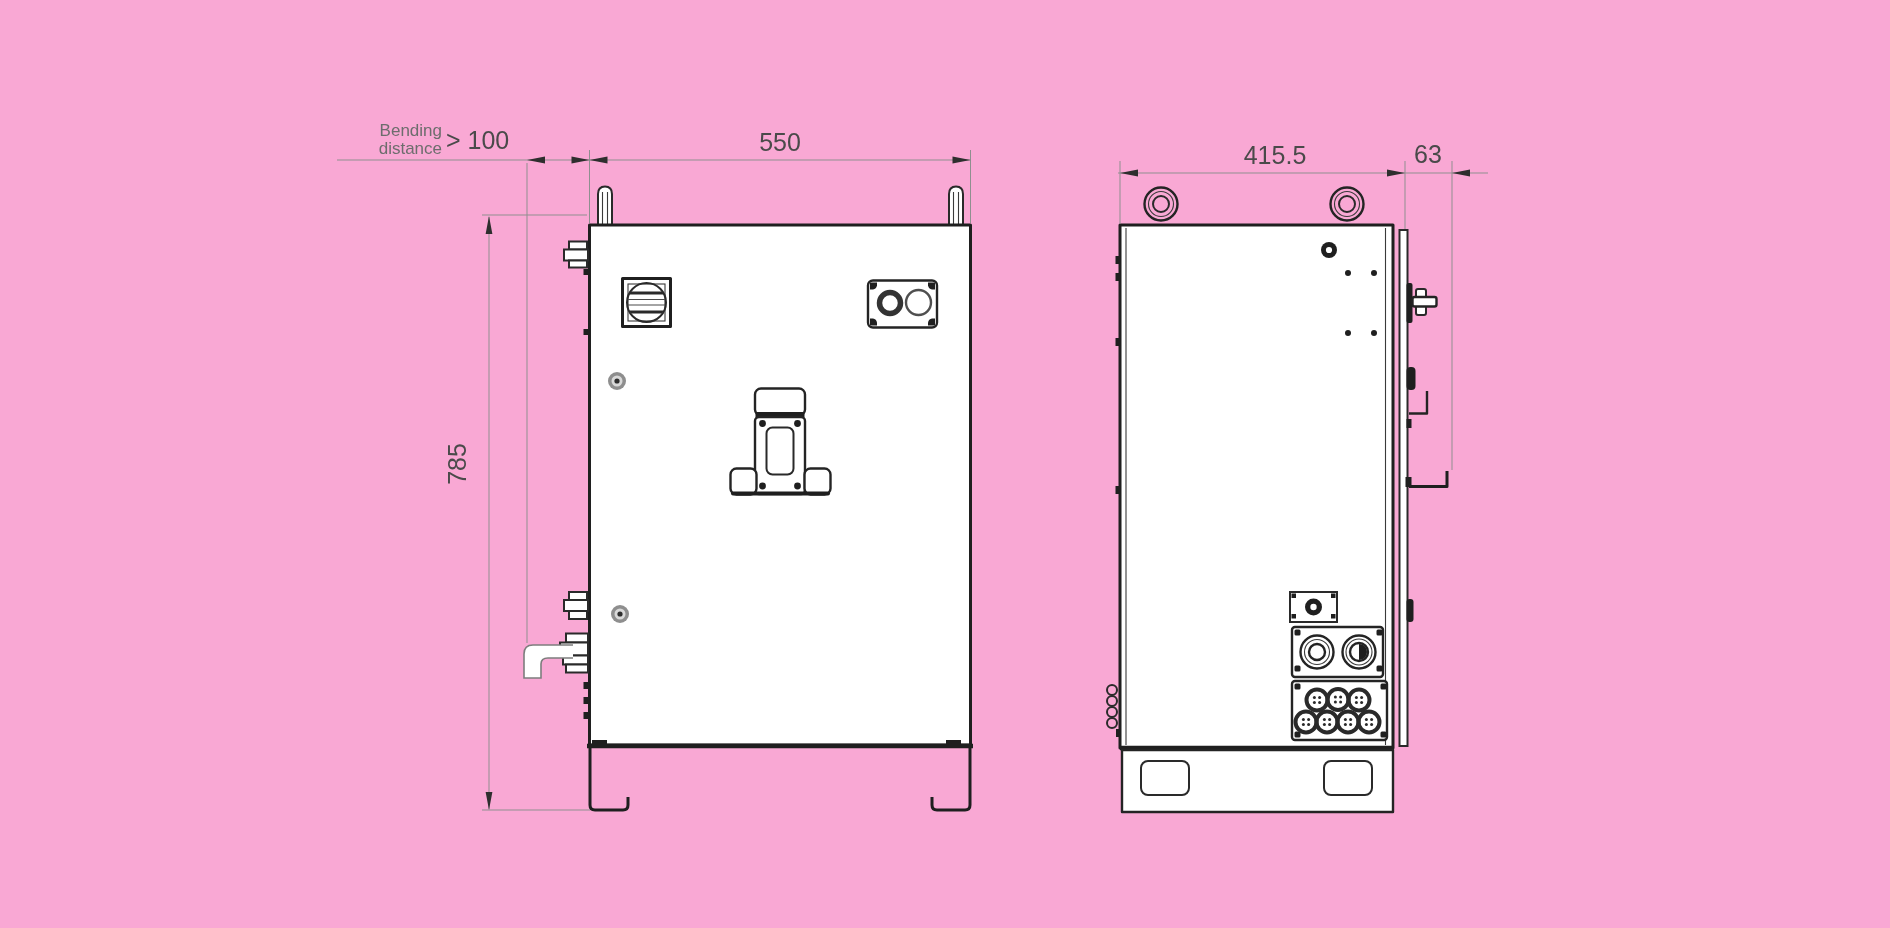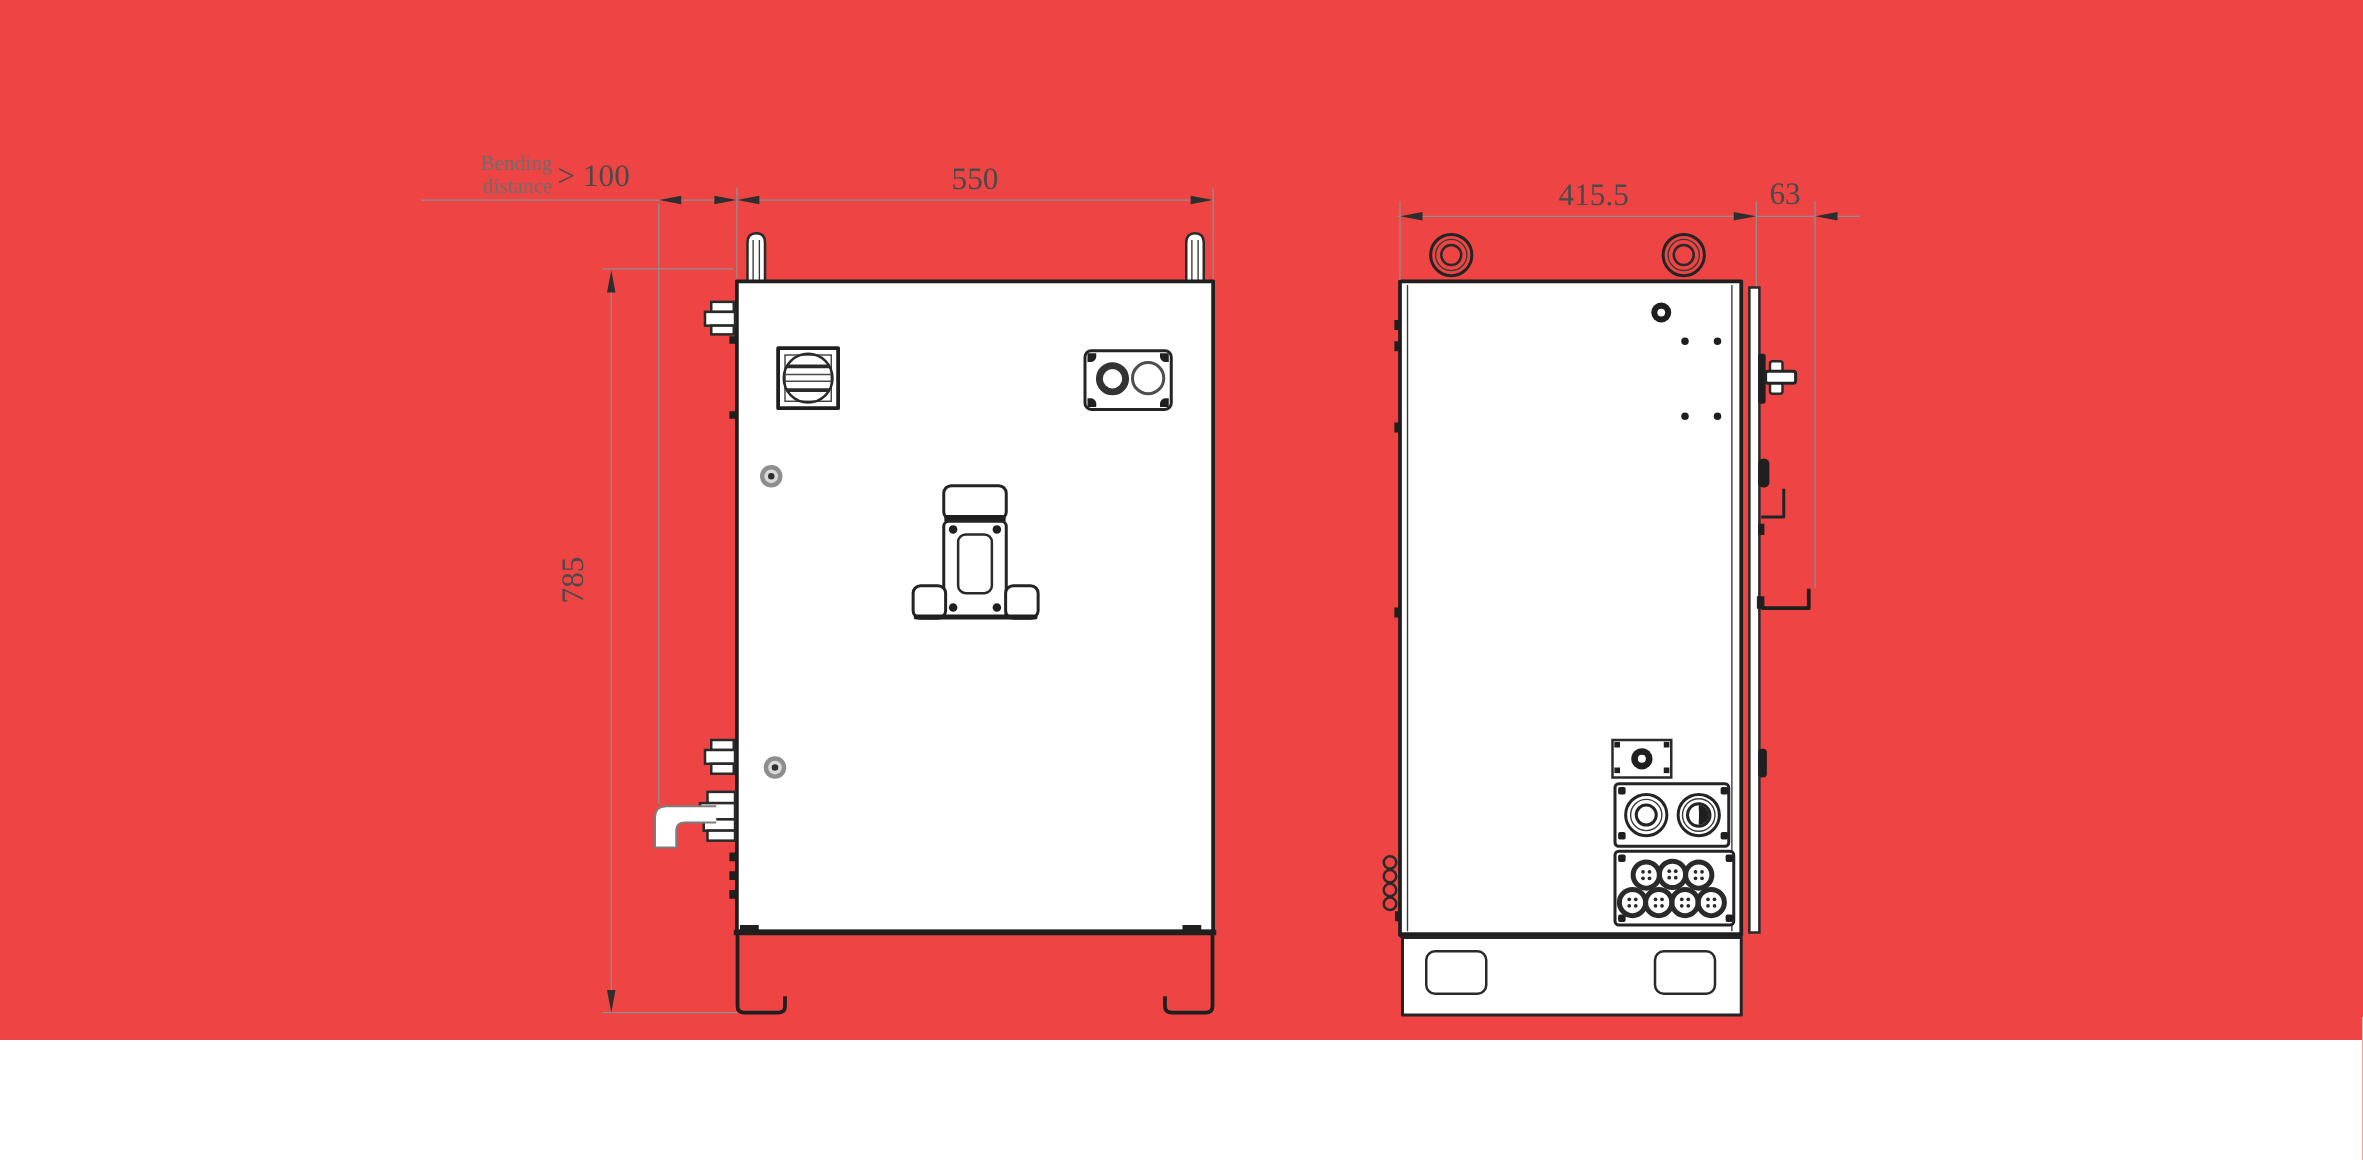--- a/index.html
+++ b/index.html
@@ -1,17 +1,17 @@
 <!DOCTYPE html>
 <html><head>
 <meta charset="utf-8">
 <style>
   html,body{margin:0;padding:0;background:#ffffff;}
-  #stage{position:relative;width:1890px;height:832px;background:#ef4444;overflow:hidden;
-         font-family:Liberation Serif, serif;}
+  #stage{position:relative;width:1890px;height:928px;background:#f9a8d4;overflow:hidden;
+         font-family:Liberation Sans, sans-serif;}
   svg{position:absolute;left:0;top:0;}
   
   .s3{stroke:#1f1f1f;stroke-width:3;fill:none;stroke-linejoin:round;}
   .s3f{stroke:#1f1f1f;stroke-width:3;fill:#ffffff;stroke-linejoin:round;}
   .s25{stroke:#242424;stroke-width:2.4;fill:none;stroke-linejoin:round;}
   .s25f{stroke:#242424;stroke-width:2.4;fill:#ffffff;stroke-linejoin:round;}
   .s2{stroke:#2a2a2a;stroke-width:2;fill:none;}
   .s2f{stroke:#2a2a2a;stroke-width:2;fill:#ffffff;}
   .s1{stroke:#3a3a3a;stroke-width:1.1;fill:none;}
   .thin{stroke:#8f8f8f;stroke-width:1;fill:none;}

